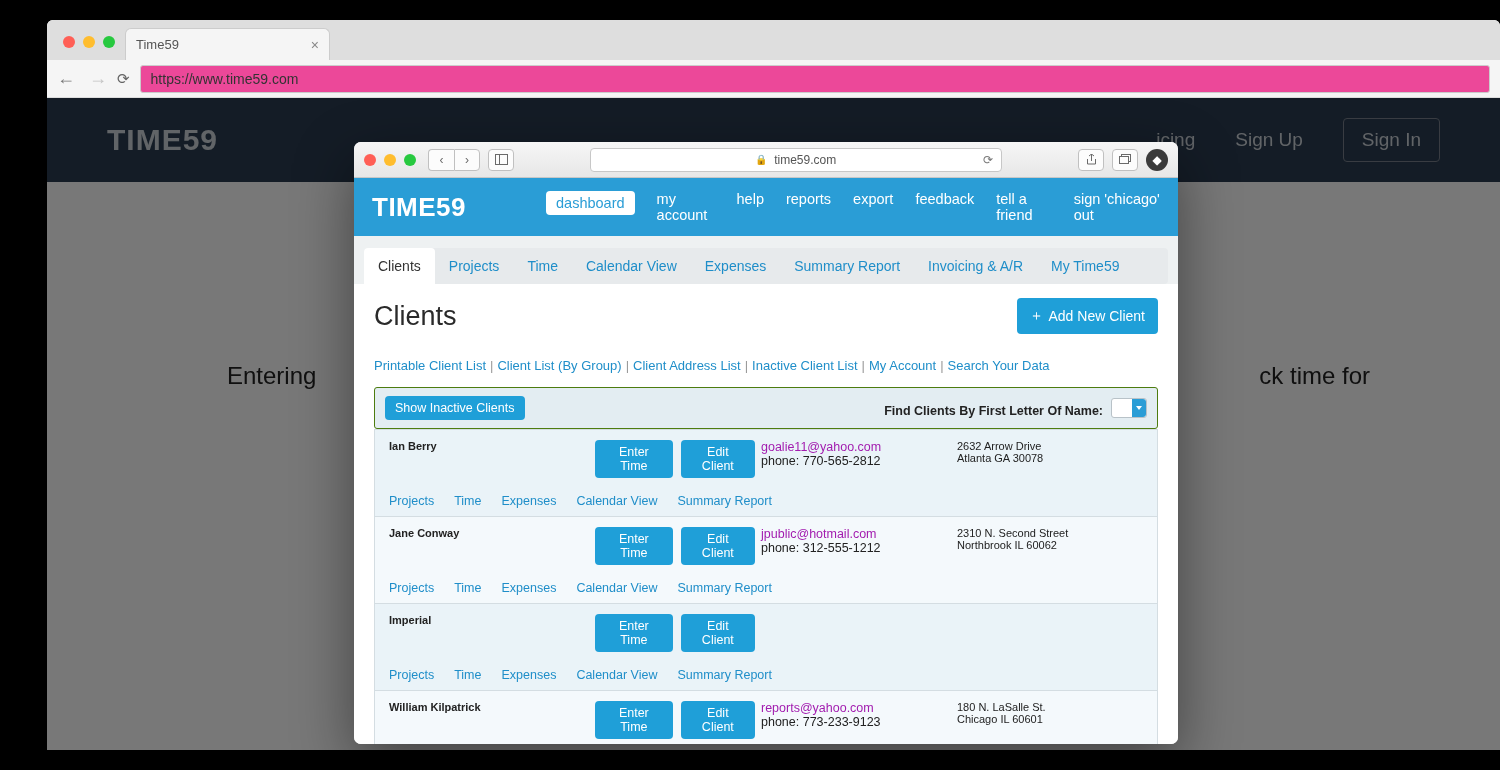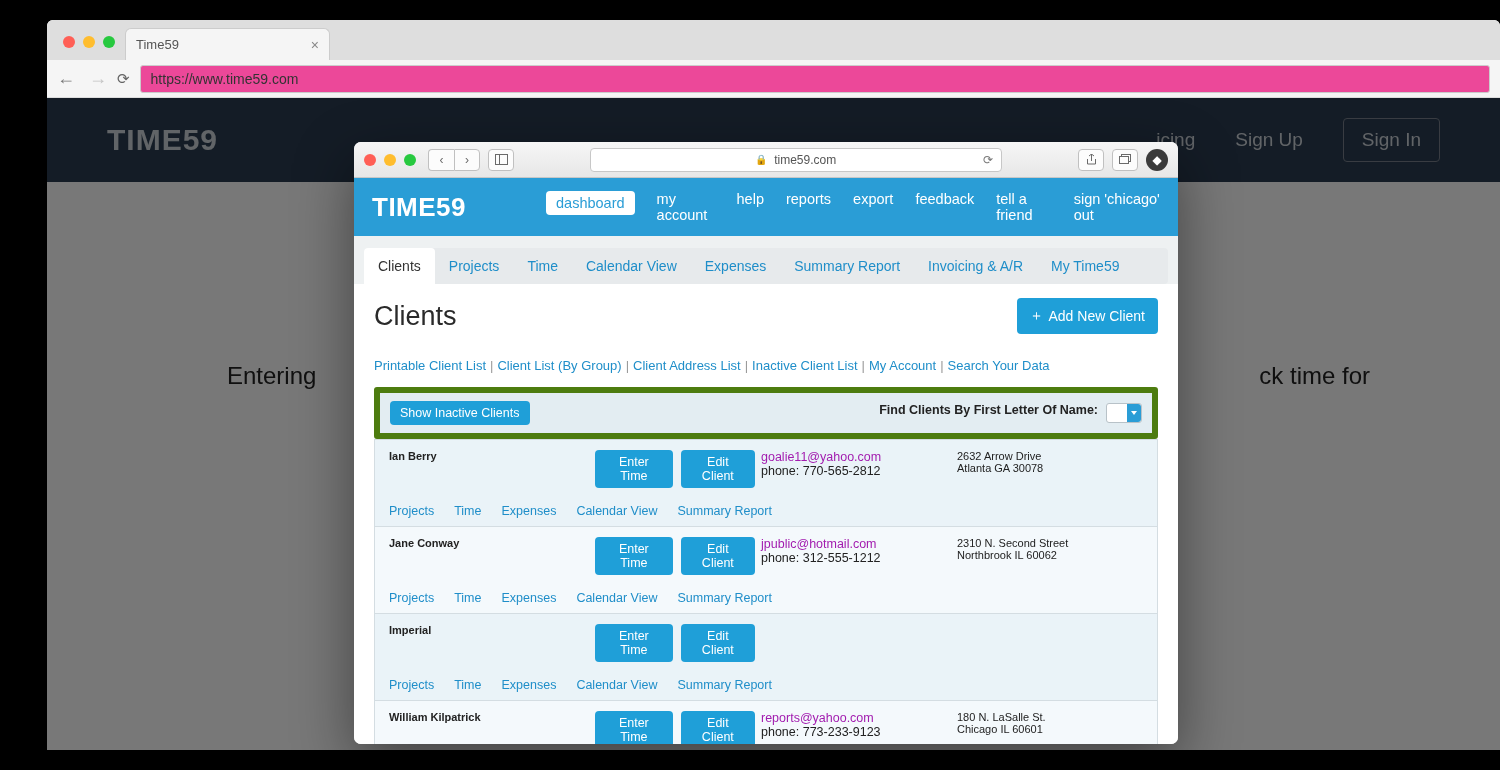--- a/index.html
+++ b/index.html
@@ -57,23 +57,23 @@
   
   
   .content{padding:14px 20px 0 20px;background:#fff;}
   .title-row{display:flex;justify-content:space-between;align-items:center;}
   .page-title{font-size:27px;color:#2a2a2a;font-weight:500;}
   .btn-primary{background:#1f9fd8;color:#fff;border:none;border-radius:4px;padding:9px 13px;font-size:14px;cursor:pointer;display:flex;align-items:center;gap:5px;}
   .link-row{margin-top:24px;font-size:13px;color:#888;}
   .link-row a{color:#1f8ec9;text-decoration:none;}
   .link-row .sep{color:#999;padding:0 4px;}
   
-  .filter-bar{margin-top:14px;background:#e3edf2;border:6px solid #4d7c0f;border-radius:3px;padding:8px 10px;display:flex;justify-content:space-between;align-items:center;font-size:13px;}
+  .filter-bar{margin-top:14px;background:#e3edf2;border:1px solid #4d7c0f;border-radius:3px;padding:8px 10px;display:flex;justify-content:space-between;align-items:center;font-size:13px;}
   .pill-btn{background:#1f9fd8;color:#fff;border:none;border-radius:4px;padding:5px 10px;font-size:12.5px;cursor:pointer;}
-  .filter-right{display:flex;align-items:flex-start;gap:8px;color:#222;font-weight:600;font-size:12.5px;}
+  .filter-right{display:flex;align-items:flex-end;gap:8px;color:#222;font-weight:600;font-size:12.5px;}
   .mini-select{width:36px;height:20px;border:1px solid #b8c2c8;border-radius:3px;background:#fff;position:relative;}
   .mini-select::after{content:"";position:absolute;right:0;top:0;bottom:0;width:14px;background:#2a9dd6;border-radius:0 3px 3px 0;}
   .mini-select::before{content:"";position:absolute;right:4px;top:7px;border-left:3px solid transparent;border-right:3px solid transparent;border-top:4px solid #fff;z-index:1;}
   
   .client-list{border:1px solid #d4dde2;border-top:none;}
   .client-row{padding:10px 14px 8px 14px;border-top:1px solid #d4dde2;background:#eaf3f8;}
   .client-row:nth-child(even){background:#f4f9fc;}
   .client-top{display:grid;grid-template-columns:200px 160px 190px 1fr;align-items:start;gap:6px;}
   .client-name{font-weight:700;font-size:11px;color:#222;}
   .row-btns{display:flex;gap:8px;}

